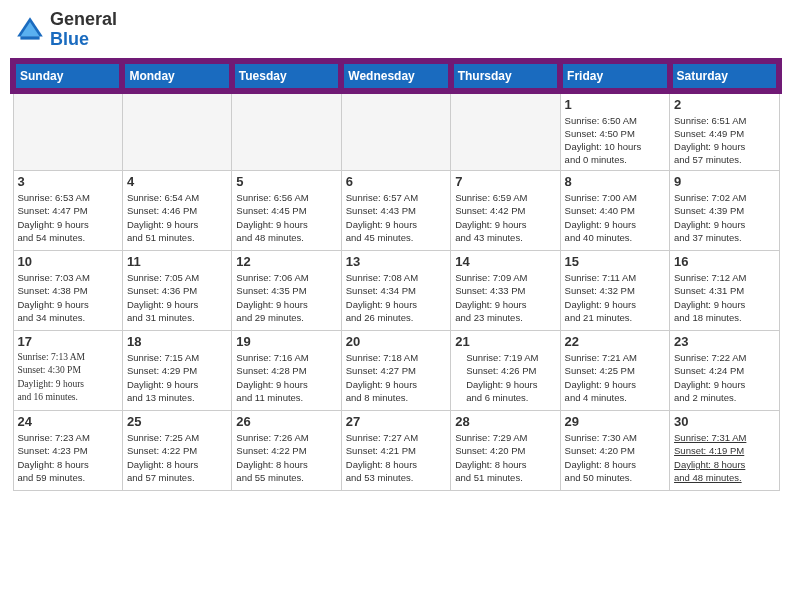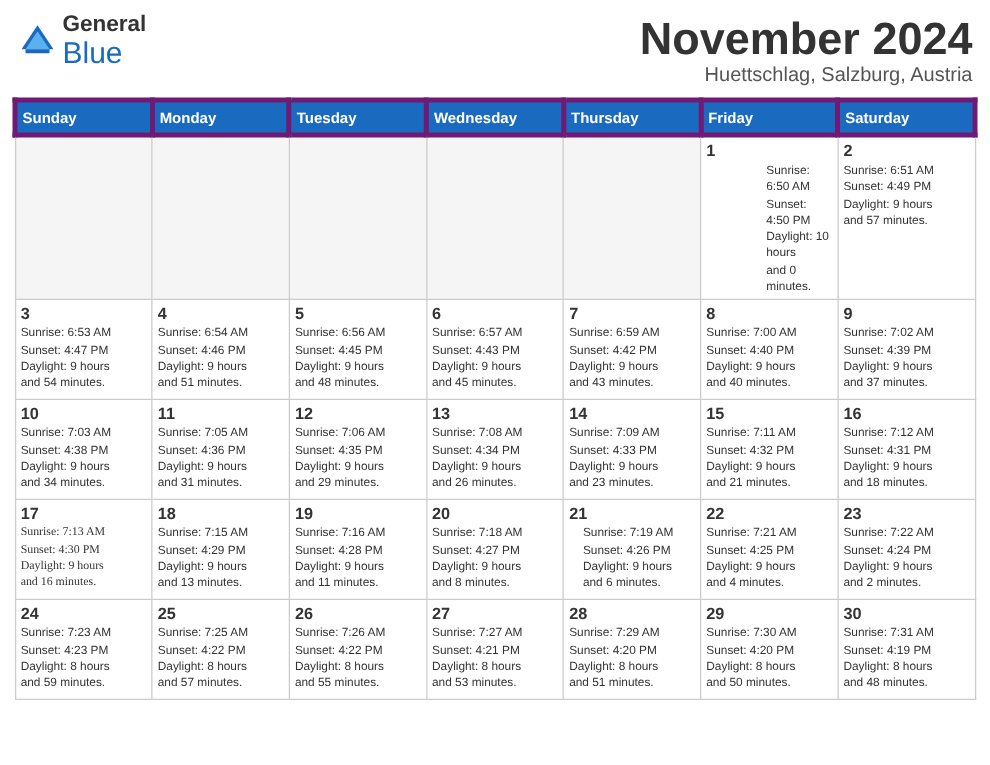--- a/index.html
+++ b/index.html
@@ -27,22 +27,22 @@
       flex-direction: column;
       line-height: 1.1;
       justify-content: space-between;
     }
     .logo-general {
       font-size: 18px;
       font-weight: bold;
       color: #333;
     }
     .logo-blue {
-      font-size: 24px;
-      font-weight: normal;
+      font-size: 18px;
+      font-weight: bold;
       color: #1a6bbf;
     }
     .logo-icon {
       width: 32px;
       height: 32px;
     }
     .title-block {
       text-align: right;
     }
     .month-title {
@@ -58,21 +58,21 @@
       width: 100%;
       border-collapse: collapse;
     }
     .calendar th {
       background: #1a6bbf;
       color: #fff;
       font-size: 12px;
       font-weight: bold;
       padding: 5px 4px;
       text-align: left;
-      border: 4px solid #701a75;
+      border: 6px solid #701a75;
     }
     .calendar td {
       width: calc(100% / 7);
       vertical-align: top;
       border: 1px solid #ccc;
       padding: 3px 4px;
       font-size: 10px;
       color: #333;
       background: #fff;
       height: 80px;
@@ -100,24 +100,20 @@
     <svg class="logo-icon" viewBox="0 0 40 40" xmlns="http://www.w3.org/2000/svg">
       <polygon points="20,4 36,28 4,28" fill="#1a6bbf"></polygon>
       <polygon points="20,10 32,28 8,28" fill="#5ab0f0"></polygon>
       <rect x="8" y="28" width="24" height="4" fill="#1a6bbf"></rect>
     </svg>
     <div class="logo-text">
       <span class="logo-general">General</span>
       <span class="logo-blue">Blue</span>
     </div>
   </div>
-  <div class="title-block">
-    <div class="month-title">November 2024</div>
-    <div class="location">Huettschlag, Salzburg, Austria</div>
-  </div>
 </div>
 
 <table class="calendar">
   <thead>
     <tr>
     <th>Sunday</th>
         <th>Monday</th>
         <th>Tuesday</th>
         <th>Wednesday</th>
         <th>Thursday</th>
@@ -127,21 +123,21 @@
   </thead>
   <tbody id="calendar-body">
   <tr>
         <td class="empty"></td>
         <td class="empty"></td>
         <td class="empty"></td>
         <td class="empty"></td>
         <td class="empty"></td>
         <td>
           <span class="day-number">1</span>
-          <div class="day-info" style="white-space: pre-line; margin-left: 48px;">Sunrise: 6:50 AM
+          <div class="day-info" style="white-space: pre-line;">Sunrise: 6:50 AM
 Sunset: 4:50 PM
 Daylight: 10 hours
 and 0 minutes.</div>
         </td>
         <td>
           <span class="day-number">2</span>
           <div class="day-info" style="white-space: pre-line;">Sunrise: 6:51 AM
 Sunset: 4:49 PM
 Daylight: 9 hours
 and 57 minutes.</div>
@@ -338,20 +334,20 @@
         </td>
         <td>
           <span class="day-number">29</span>
           <div class="day-info" style="white-space: pre-line;">Sunrise: 7:30 AM
 Sunset: 4:20 PM
 Daylight: 8 hours
 and 50 minutes.</div>
         </td>
         <td>
           <span class="day-number">30</span>
-          <div class="day-info" style="white-space: pre-line;">Sunrise: 7:31 AM
+          <div class="day-info" style="white-space: pre-line; text-decoration: underline;">Sunrise: 7:31 AM
 Sunset: 4:19 PM
 Daylight: 8 hours
 and 48 minutes.</div>
         </td>
       </tr>
     </tbody>
 </table>
 
 </body></html>

